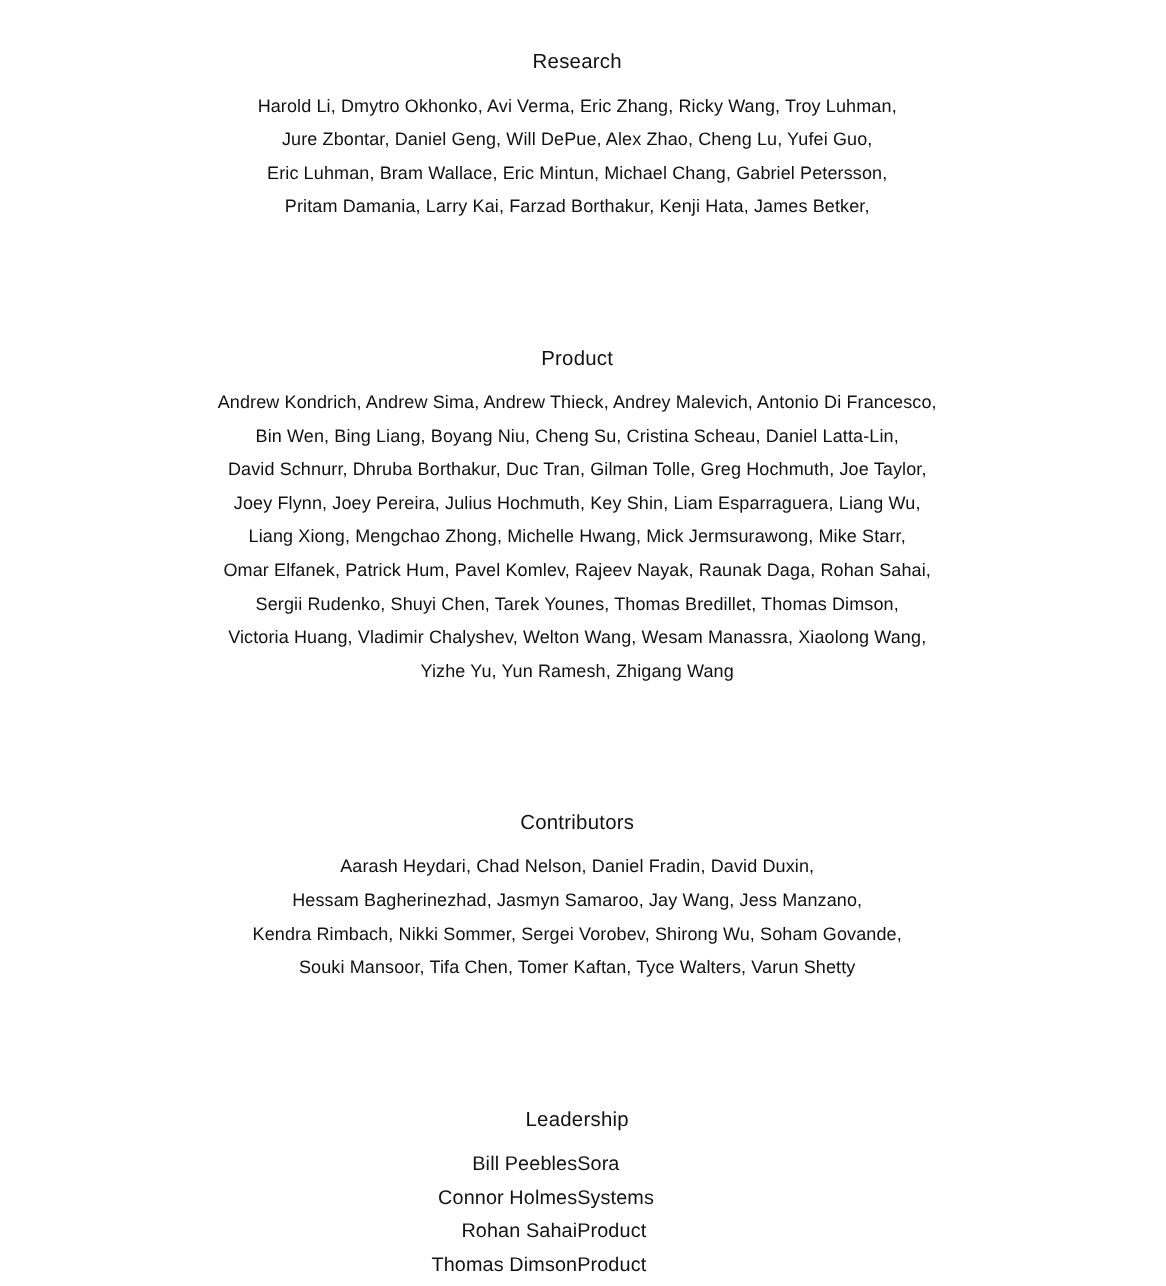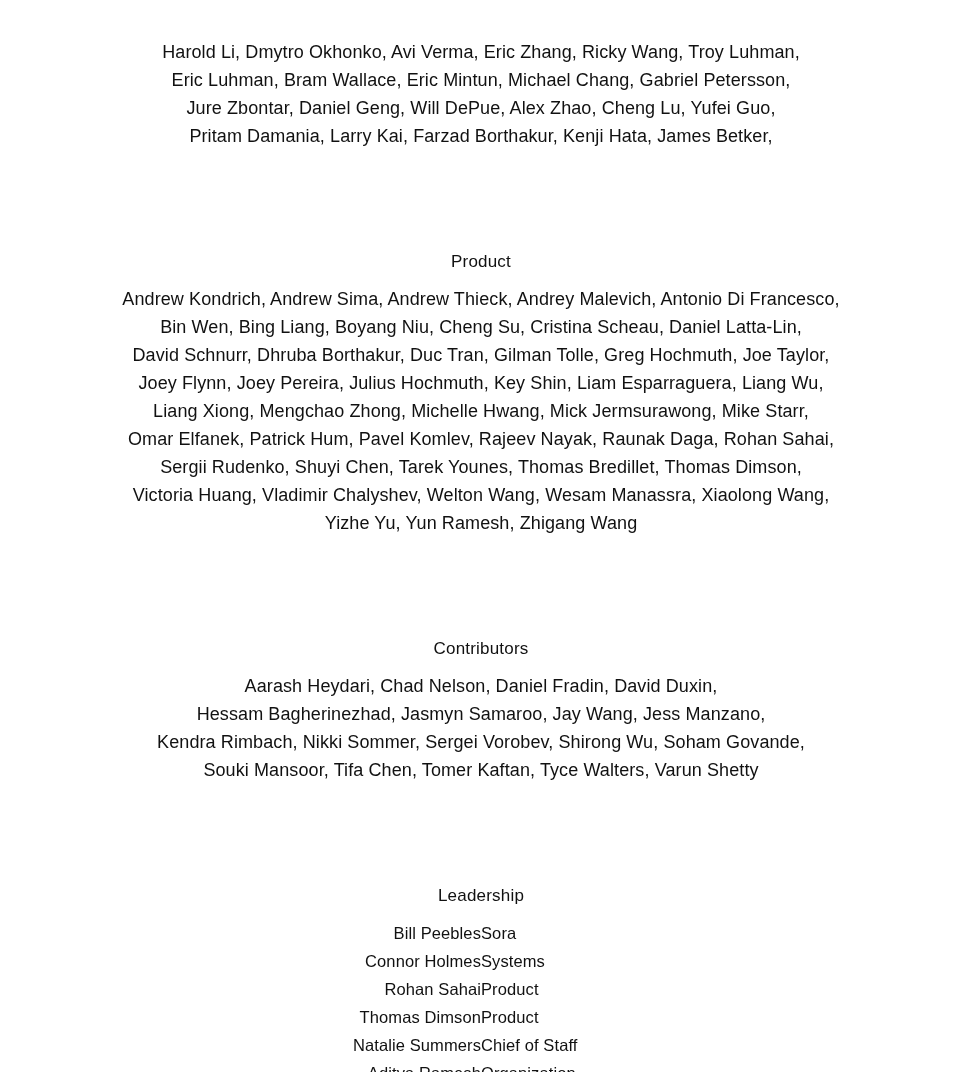--- a/index.html
+++ b/index.html
@@ -25,21 +25,21 @@
   .section { margin: 0; }
   .section + .section { margin-top: 98px; }
   .section-title {
     font-size: 17px;
     line-height: 28px;
     font-weight: 400;
     margin: 0 0 9px 0;
     letter-spacing: 0.2px;
   }
   .names-line {
-    font-size: 18px;
+    font-size: 15px;
     line-height: 28px;
     white-space: nowrap;
     letter-spacing: 0.1px;
   }
   .leader-rows { margin: 0; }
   .leader-row {
     display: grid;
     grid-template-columns: 1fr 1fr;
     font-size: 16.5px;
     line-height: 28px;
@@ -47,24 +47,25 @@
   }
   .leader-name { text-align: right; }
   .leader-role { text-align: left; }
 </style>
 </head>
 <body>
 
 <div class="page">
 
   <div class="section">
+    <h2 class="section-title">Research</h2>
     <div>
       <div class="names-line">Harold Li, Dmytro Okhonko, Avi Verma, Eric Zhang, Ricky Wang, Troy Luhman,</div>
+      <div class="names-line">Jure Zbontar, Daniel Geng, Will DePue, Alex Zhao, Cheng Lu, Yufei Guo,</div>
       <div class="names-line">Eric Luhman, Bram Wallace, Eric Mintun, Michael Chang, Gabriel Petersson,</div>
-      <div class="names-line">Jure Zbontar, Daniel Geng, Will DePue, Alex Zhao, Cheng Lu, Yufei Guo,</div>
       <div class="names-line">Pritam Damania, Larry Kai, Farzad Borthakur, Kenji Hata, James Betker,</div>
     </div>
   </div>
 
   <div class="section">
     <h2 class="section-title">Product</h2>
     <div>
       <div class="names-line">Andrew Kondrich, Andrew Sima, Andrew Thieck, Andrey Malevich, Antonio Di Francesco,</div>
       <div class="names-line">Bin Wen, Bing Liang, Boyang Niu, Cheng Su, Cristina Scheau, Daniel Latta-Lin,</div>
       <div class="names-line">David Schnurr, Dhruba Borthakur, Duc Tran, Gilman Tolle, Greg Hochmuth, Joe Taylor,</div>

